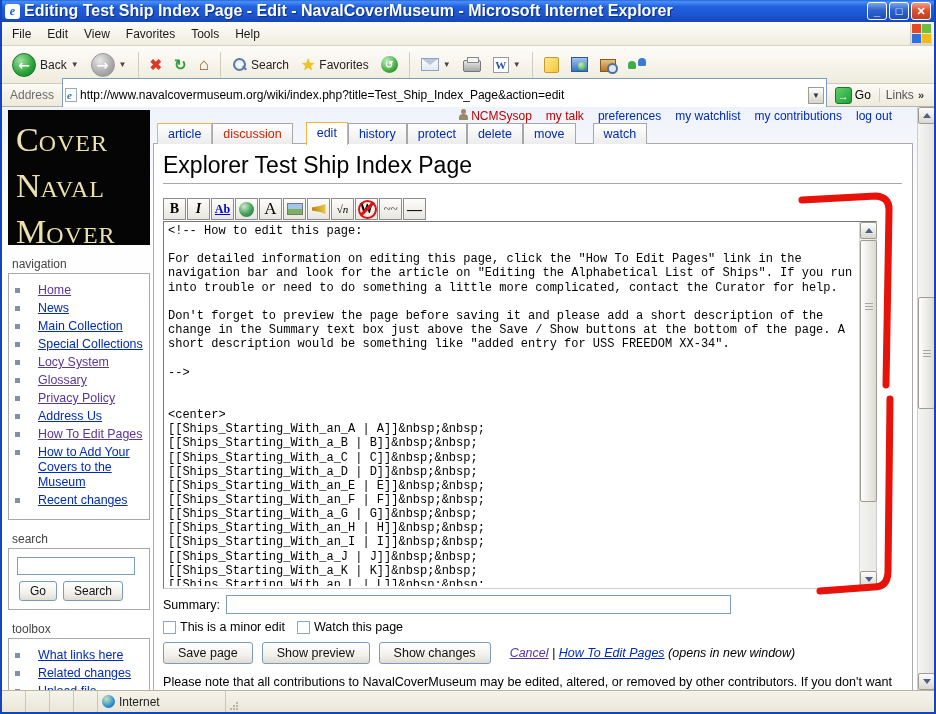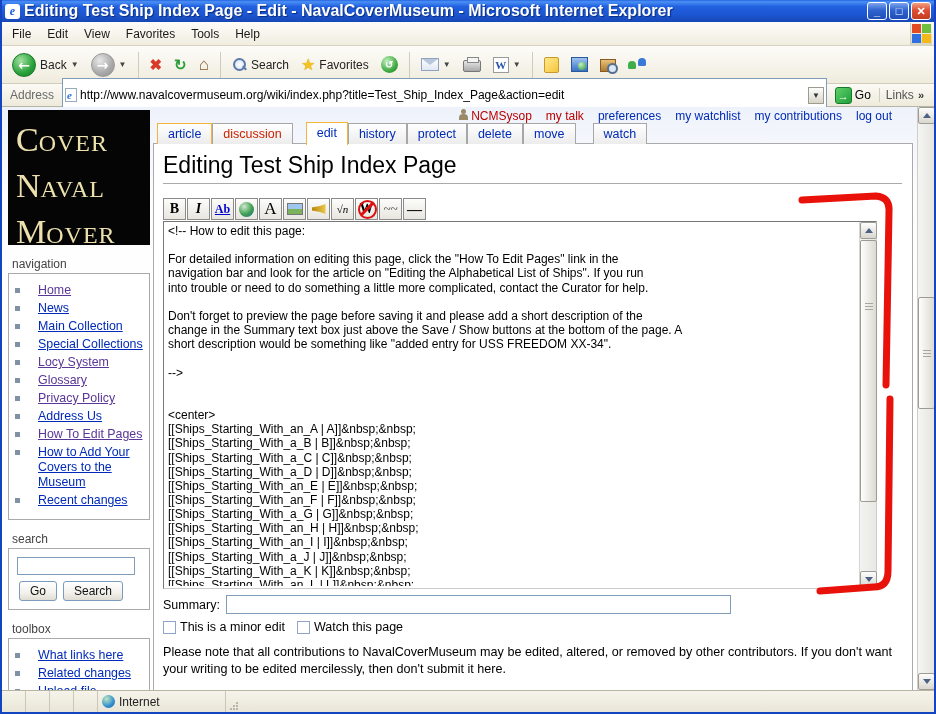--- a/index.html
+++ b/index.html
@@ -120,21 +120,21 @@
   .globe-ico{width:15px;height:15px;border-radius:50%;background:radial-gradient(circle at 35% 30%,#cfe9cf,#3f9e4f 55%,#1d6a9a)}
   .img-ico{width:16px;height:12px;border:1px solid #777;background:linear-gradient(180deg,#9ec6ee 55%,#7ab35a 55%)}
   .trumpet{width:14px;height:10px;background:linear-gradient(90deg,#b8860b,#ecc94b);clip-path:polygon(0 35%,60% 20%,100% 0,100% 100%,60% 80%,0 65%)}
   .nowiki{position:relative}
   .nowiki::after{content:"";position:absolute;left:2px;top:1px;width:15px;height:15px;border:2px solid #dd1111;border-radius:50%}
   .nowiki::before{content:"";position:absolute;left:3px;top:8px;width:17px;height:2.5px;background:#dd1111;transform:rotate(-45deg);z-index:1}
   .sig-ico{font-family:"Liberation Serif",serif;font-style:italic;font-size:13px;color:#333}
 
   
   .editor{position:relative;width:714px;height:368px;border:1px solid #777;border-right-color:#ccc;border-bottom-color:#ccc;background:#fff;margin-top:1px}
-  .ed-text{position:absolute;inset:2px 19px 2px 4px;font-family:Liberation Sans, sans-serif;font-size:12px;line-height:14.15px;white-space:pre;overflow:hidden;color:#000}
+  .ed-text{position:absolute;inset:2px 19px 2px 4px;font-family:Liberation Mono, monospace;font-size:12px;line-height:14.15px;white-space:pre;overflow:hidden;color:#000}
   .vscroll{position:absolute;top:0;bottom:0;width:17px;background:linear-gradient(90deg,#f3f3f1,#e8e8e4)}
   .editor .vscroll{right:0;border-left:1px solid #d5d5d5}
   .sc-btn{position:absolute;left:0;width:17px;height:17px;background:linear-gradient(180deg,#fdfdfd,#d9d7ce);border:1px solid #9e9c92;border-radius:2px;display:flex;align-items:center;justify-content:center}
   .sc-btn.up{top:0}.sc-btn.down{bottom:0}
   .tri-up{width:0;height:0;border-left:4px solid transparent;border-right:4px solid transparent;border-bottom:5px solid #4d6185}
   .tri-down{width:0;height:0;border-left:4px solid transparent;border-right:4px solid transparent;border-top:5px solid #4d6185}
   .sc-thumb{position:absolute;left:0;width:17px;background:linear-gradient(90deg,#fefefe,#dcdad2);border:1px solid #9e9c92;border-radius:2px}
   .grip{position:absolute;left:4px;width:8px;height:1px;background:#a9a79c;box-shadow:0 3px 0 #a9a79c,0 6px 0 #a9a79c}
 
   
@@ -387,21 +387,21 @@
       <span class="tab red"><a href="#">discussion</a></span>
       <span class="tab accent active gap"><a href="#">edit</a></span>
       <span class="tab"><a href="#">history</a></span>
       <span class="tab"><a href="#">protect</a></span>
       <span class="tab"><a href="#">delete</a></span>
       <span class="tab"><a href="#">move</a></span>
       <span class="tab gap2"><a href="#">watch</a></span>
     </div>
 
     <div class="content-box">
-      <h1>Editing Test Ship Index Page</h1>
+      <h1>Explorer Test Ship Index Page</h1>
 
       <div class="ed-toolbar">
         <span class="eb">
             <span class="g">B</span>
           </span>
         <span class="eb">
             <span class="g it">I</span>
           </span>
         <span class="eb">
             <span class="g ab">Ab</span>
@@ -477,20 +477,31 @@
         <input class="sum-input" value="" style="">
       </div>
 
       <div class="chk-row">
         <span class="chk"></span>
         <span>This is a minor edit</span>
         <span class="chk chk2"></span>
         <span>Watch this page</span>
       </div>
 
+      <div class="btn-row">
+        <button class="xp-btn">Save page</button>
+        <button class="xp-btn">Show preview</button>
+        <button class="xp-btn">Show changes</button>
+        <span class="cancel-links">
+          <a class="lk-cancel" href="#">Cancel</a>
+          <span>|</span>
+          <a class="lk-howto" href="#">How To Edit Pages</a>
+          <span>(opens in new window)</span>
+        </span>
+      </div>
 
       <div class="footer">
         <p>Please note that all contributions to NavalCoverMuseum may be edited, altered, or removed by other contributors. If you don't want your writing to be edited mercilessly, then don't submit it here.</p>
 
       </div>
     </div>
 
     <svg class="annotation" viewBox="0 0 134 420" xmlns="http://www.w3.org/2000/svg">
       <path d="M 22 13 L 96 9 Q 110 10 109 24 L 106 198" fill="none" stroke="#e8120a" stroke-width="7" stroke-linecap="round" stroke-linejoin="round"></path>
       <path d="M 110 212 L 108 384 Q 108 400 94 400 L 40 404" fill="none" stroke="#e8120a" stroke-width="7" stroke-linecap="round" stroke-linejoin="round"></path>

